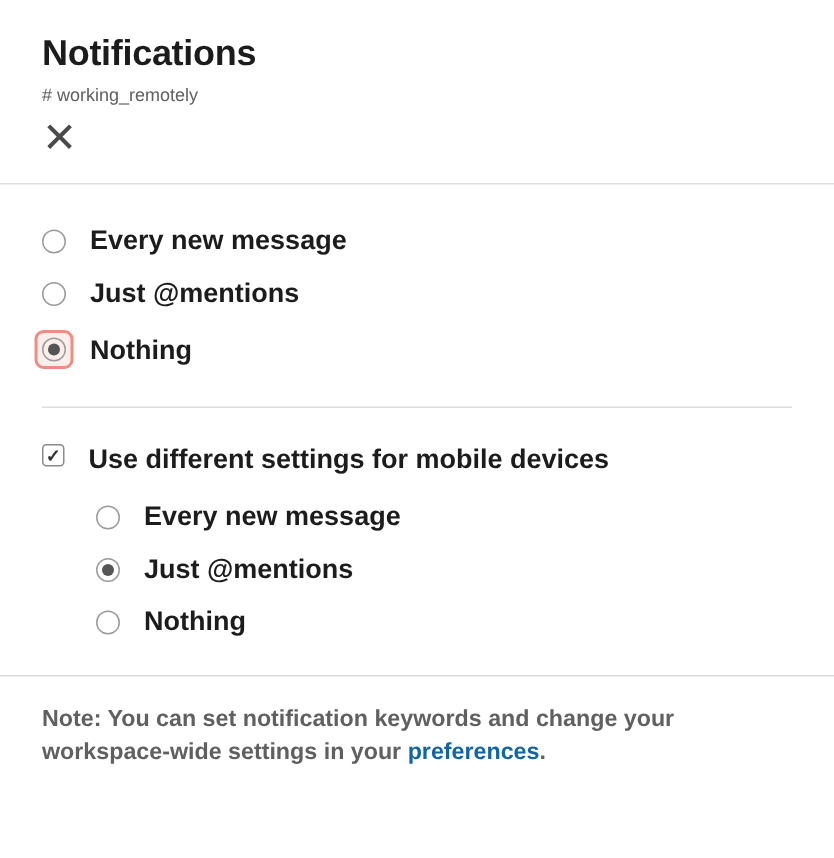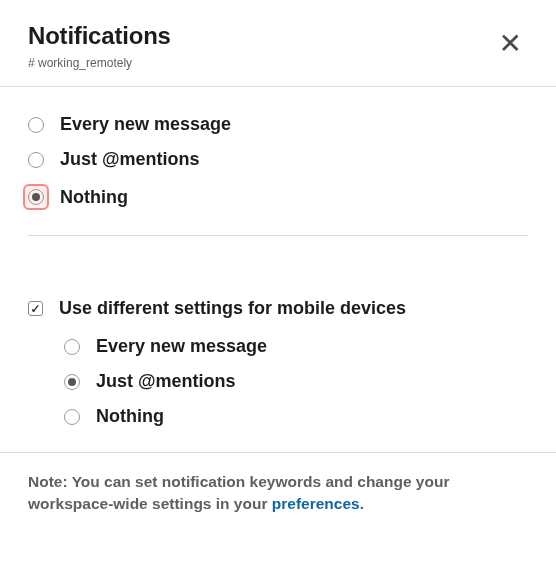--- a/index.html
+++ b/index.html
@@ -8,20 +8,21 @@
     font-family: -apple-system, BlinkMacSystemFont, "Segoe UI", Helvetica, Arial, sans-serif;
     background: #fff;
     color: #1d1c1d;
     width: 556px;
   }
   .header {
     padding: 22px 28px 16px 28px;
     display: flex;
     justify-content: space-between;
     align-items: flex-start;
+    flex-direction: column;
   }
   .header-text h1 {
     font-size: 24px;
     font-weight: 800;
     margin: 0 0 6px 0;
     letter-spacing: -0.2px;
   }
   .channel {
     color: #616061;
     font-size: 12px;
@@ -81,23 +82,22 @@
     border: 2px solid #f28b82;
     border-radius: 6px;
     background: rgba(242,139,130,0.15);
     margin-left: -5px;
   }
   .highlight .radio {
     margin: 0;
   }
   .checkbox-row {
     display: flex;
-    align-items: center;
+    align-items: flex-start;
     padding: 4px 0 10px 0;
-    margin-top: 38px;
   }
   .checkbox {
     width: 15px;
     height: 15px;
     border: 1.5px solid #8a8a8a;
     border-radius: 3px;
     display: inline-flex;
     align-items: center;
     justify-content: center;
     cursor: pointer;

